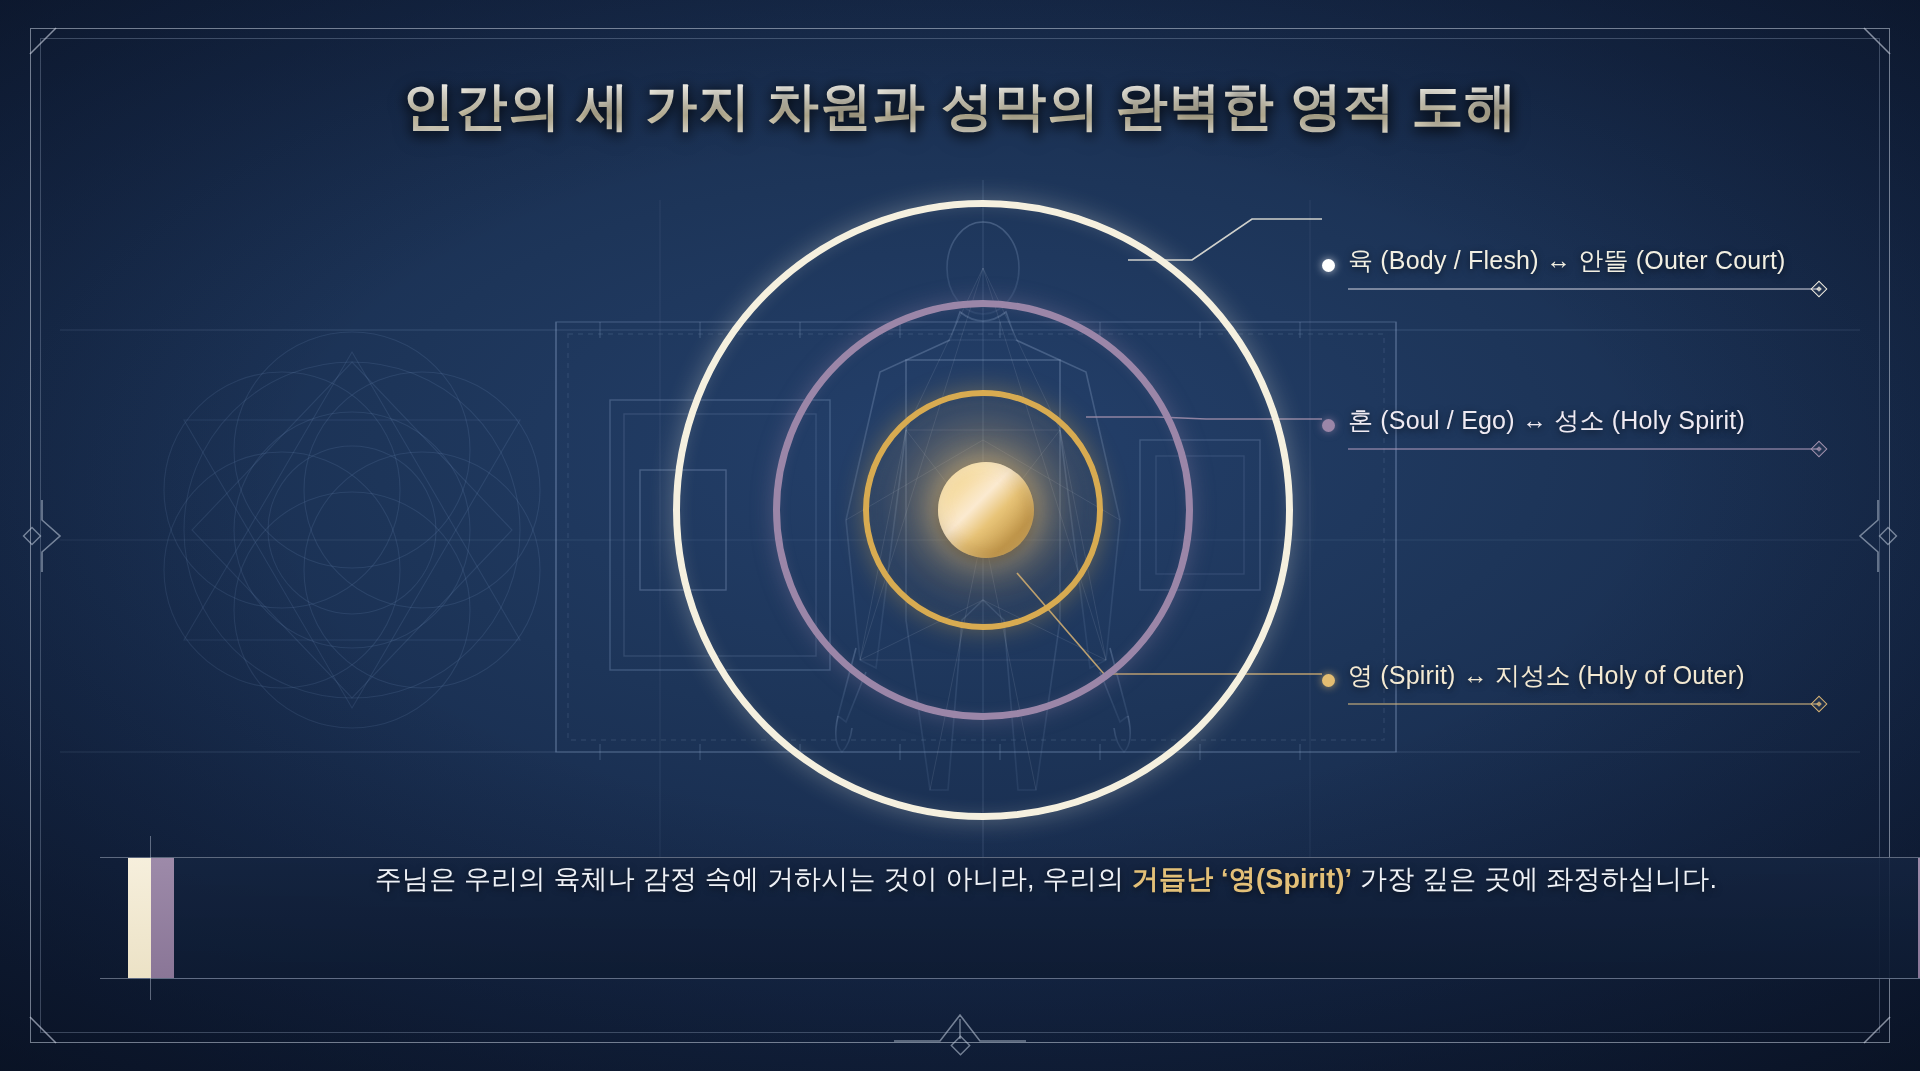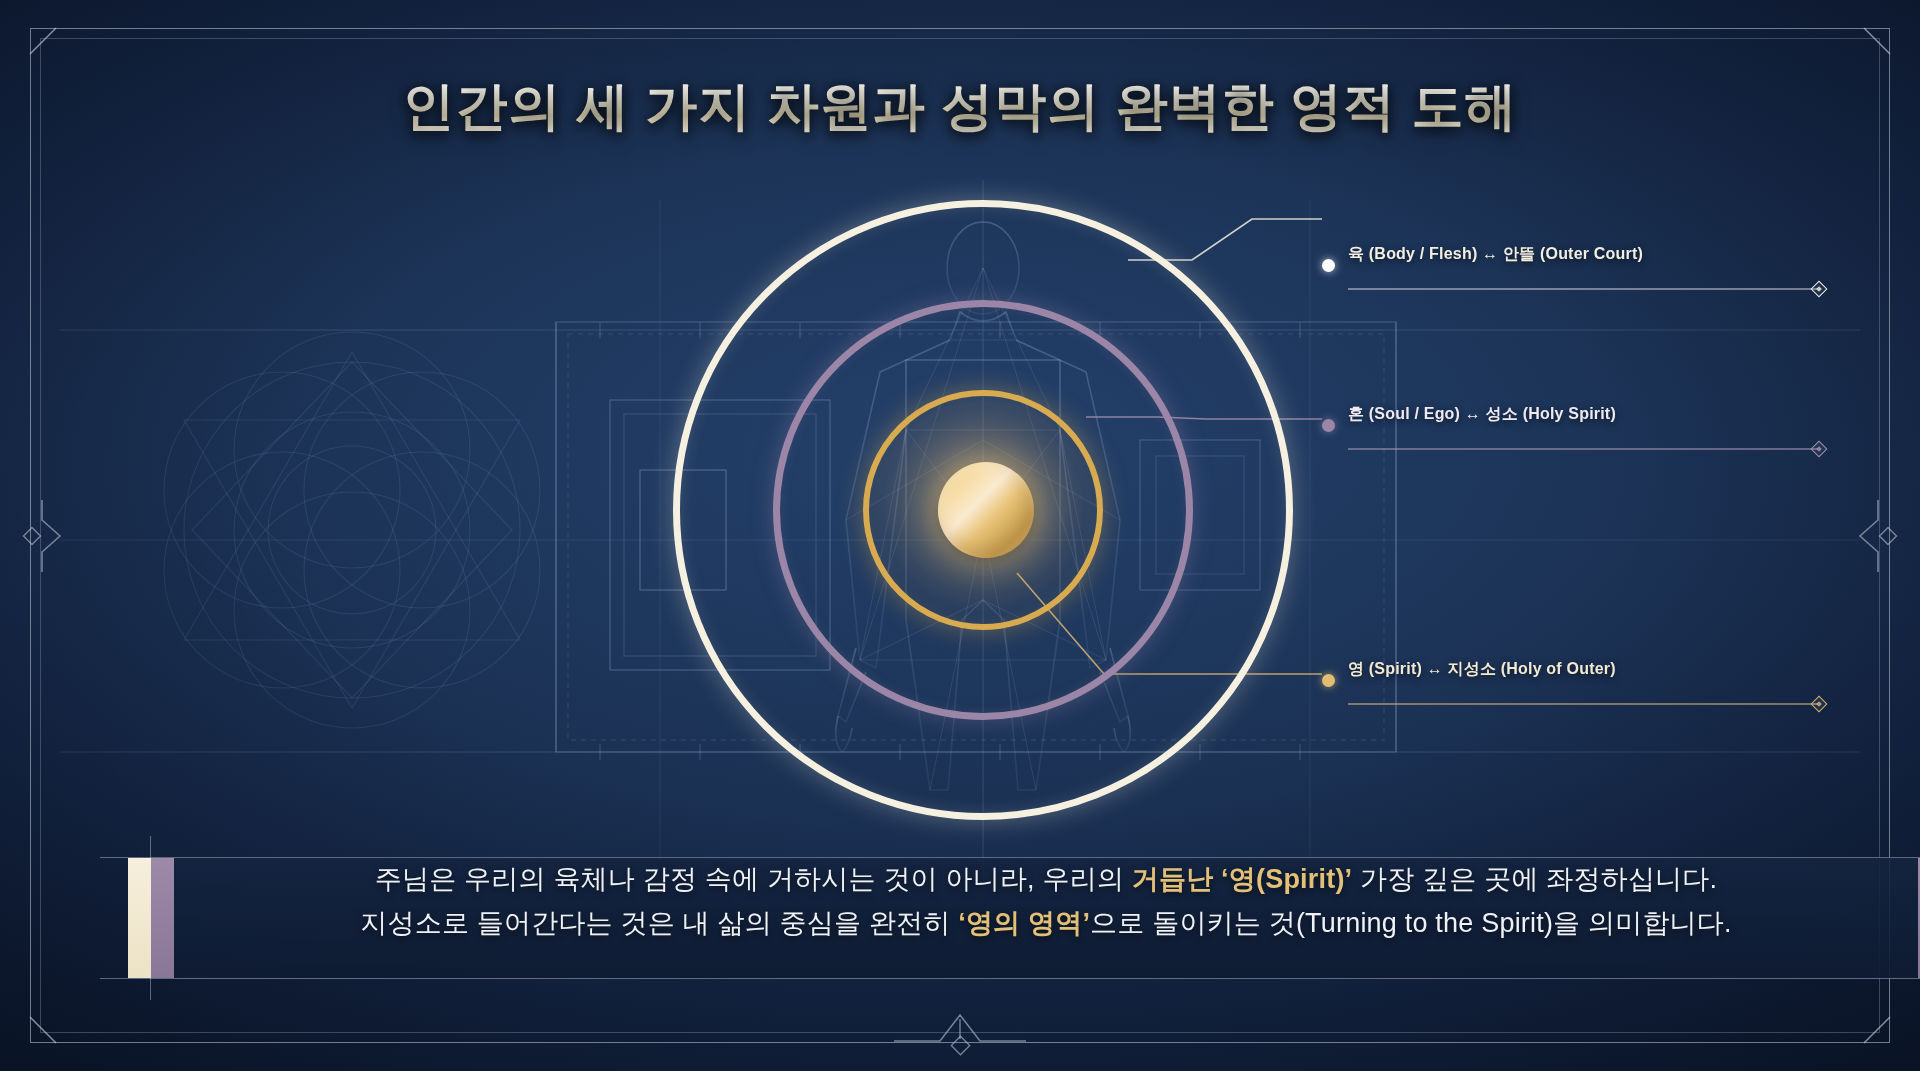--- a/index.html
+++ b/index.html
@@ -96,21 +96,21 @@
   .leaders { position:absolute; inset:0; pointer-events:none; }
   .leaders svg { width:100%; height:100%; display:block; }
 
   
   .legend-item { position:absolute; }
   .legend-dot {
     position:absolute; left:0; top:15px; width:13px; height:13px; border-radius:50%;
   }
   .legend-text {
     position:absolute; left:26px; top:0; white-space:nowrap;
-    font-size:16px; font-weight:700; letter-spacing:.2px;
+    font-size:25px; font-weight:400; letter-spacing:.2px;
     text-shadow:0 2px 7px rgba(0,0,0,.6);
   }
   .legend-rule {
     position:absolute; left:26px; top:44px; width:470px; height:1.5px;
   }
   .legend-diamond {
     position:absolute; right:-7px; top:-5.5px; width:12px; height:12px;
     transform:rotate(45deg);
     border:1.4px solid currentColor;
     background:rgba(255,255,255,.05);
@@ -341,19 +341,16 @@
     <span class="cap-tick" style="right:-28px;bottom:-1.4px;width:28px;height:1.4px;"></span>
     <span class="cap-tick" style="left:22px;top:-22px;width:1.4px;height:22px;"></span>
     <span class="cap-tick" style="right:22px;top:-22px;width:1.4px;height:22px;"></span>
     <span class="cap-tick" style="left:22px;bottom:-22px;width:1.4px;height:22px;"></span>
     <span class="cap-tick" style="right:22px;bottom:-22px;width:1.4px;height:22px;"></span>
 
     <div class="cap-lines">
       <div class="cap-line">
         <span>주님은 우리의 육체나 감정 속에 거하시는 것이 아니라, 우리의 </span><span class="gold">거듭난 ‘영(Spirit)’</span><span> 가장 깊은 곳에 좌정하십니다.</span>
       </div>
-      <div class="cap-line">
-        <span>지성소로 들어간다는 것은 내 삶의 중심을 완전히 </span><span class="gold">‘영의 영역’</span><span>으로 돌이키는 것(Turning to the Spirit)을 의미합니다.</span>
-      </div>
     </div>
   </div>
 
 </div>
 
 </body></html>

